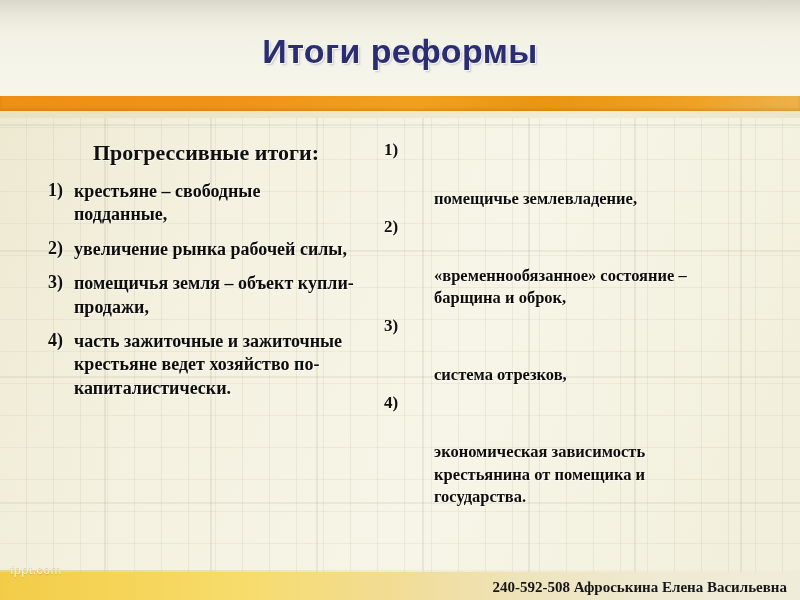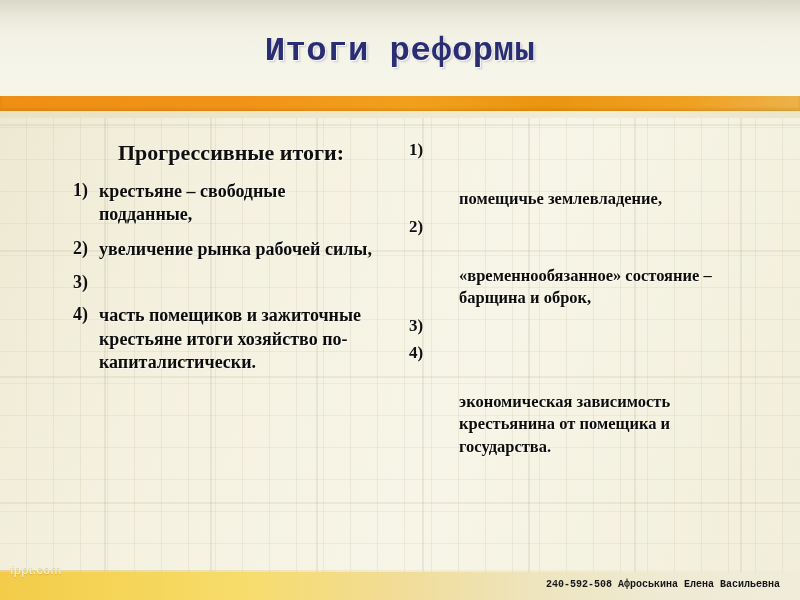--- a/index.html
+++ b/index.html
@@ -57,21 +57,21 @@
        #f5f4e9 62%,
        #f6f5ea 88%,
        #f8f6e6 100%);
   }
   .slide-title {
     position: absolute;
     left: 0;
     top: 32px;
     width: 800px;
     text-align: center;
-    font-family: Liberation Mono, monospace;
+    font-family: Liberation Sans, sans-serif;
     font-weight: bold;
     font-size: 34px;
     letter-spacing: 0.4px;
     color: #2b2d72;
     text-shadow: 1px 1px 0 rgba(255,255,255,0.85), 2px 2px 2px rgba(120,120,160,0.35);
   }
 
   .orange-bar {
     position: absolute;
     left: 0; top: 96px;
@@ -96,21 +96,20 @@
   }
 
   
   .columns {
     position: absolute;
     left: 0;
     top: 140px;
     width: 732px;
     display: flex;
     align-items: flex-start;
-    padding-left: 25px;
   }
   .col {
     box-sizing: border-box;
   }
   .col-left  { width: 400px; padding-left: 22px; padding-right: 10px; }
   .col-right { width: 400px; padding-left: 8px;  padding-right: 10px; }
 
   .col-heading {
     font-family: "Liberation Serif", "DejaVu Serif", serif;
     font-weight: bold;
@@ -187,25 +186,25 @@
     left: 10px;
     top: 562px;
     font-family: "Liberation Sans", "DejaVu Sans", sans-serif;
     font-size: 13px;
     color: #f3f1e6;
     text-shadow: 0 1px 1px rgba(180,140,30,0.45);
     letter-spacing: 0.2px;
   }
   .credit {
     position: absolute;
-    right: 20px;
+    right: 13px;
     top: 579px;
-    font-family: Liberation Mono, monospace;
-    font-weight: bold;
-    font-size: 10px;
+    font-family: Liberation Serif, serif;
+    font-weight: bold;
+    font-size: 15px;
     color: #16161a;
     white-space: nowrap;
   }
 </style>
 </head>
 <body>
 
 <div class="slide">
 
   <div class="header-band"></div>
@@ -223,40 +222,42 @@
         <li>
           <span class="num">1)</span>
           <span class="txt">крестьяне – свободные подданные,</span>
         </li>
         <li>
           <span class="num">2)</span>
           <span class="txt">увеличение рынка рабочей силы,</span>
         </li>
         <li>
           <span class="num">3)</span>
+          <span class="txt">помещичья земля – объект купли-продажи,</span>
         </li>
         <li>
           <span class="num">4)</span>
-          <span class="txt">часть помещиков и зажиточные крестьяне итоги хозяйство по-капиталистически.</span>
+          <span class="txt">часть зажиточные и зажиточные крестьяне ведет хозяйство по-капиталистически.</span>
         </li>
       </ol>
     </div>
 
     <div class="col col-right">
       <ol class="result-list">
         <li>
           <span class="num">1)</span>
           <span class="txt">помещичье землевладение,</span>
         </li>
         <li>
           <span class="num">2)</span>
           <span class="txt">«временнообязанное» состояние – барщина и оброк,</span>
         </li>
         <li>
           <span class="num">3)</span>
+          <span class="txt">система отрезков,</span>
         </li>
         <li>
           <span class="num">4)</span>
           <span class="txt">экономическая зависимость крестьянина от помещика и государства.</span>
         </li>
       </ol>
     </div>
 
   </div>
 

